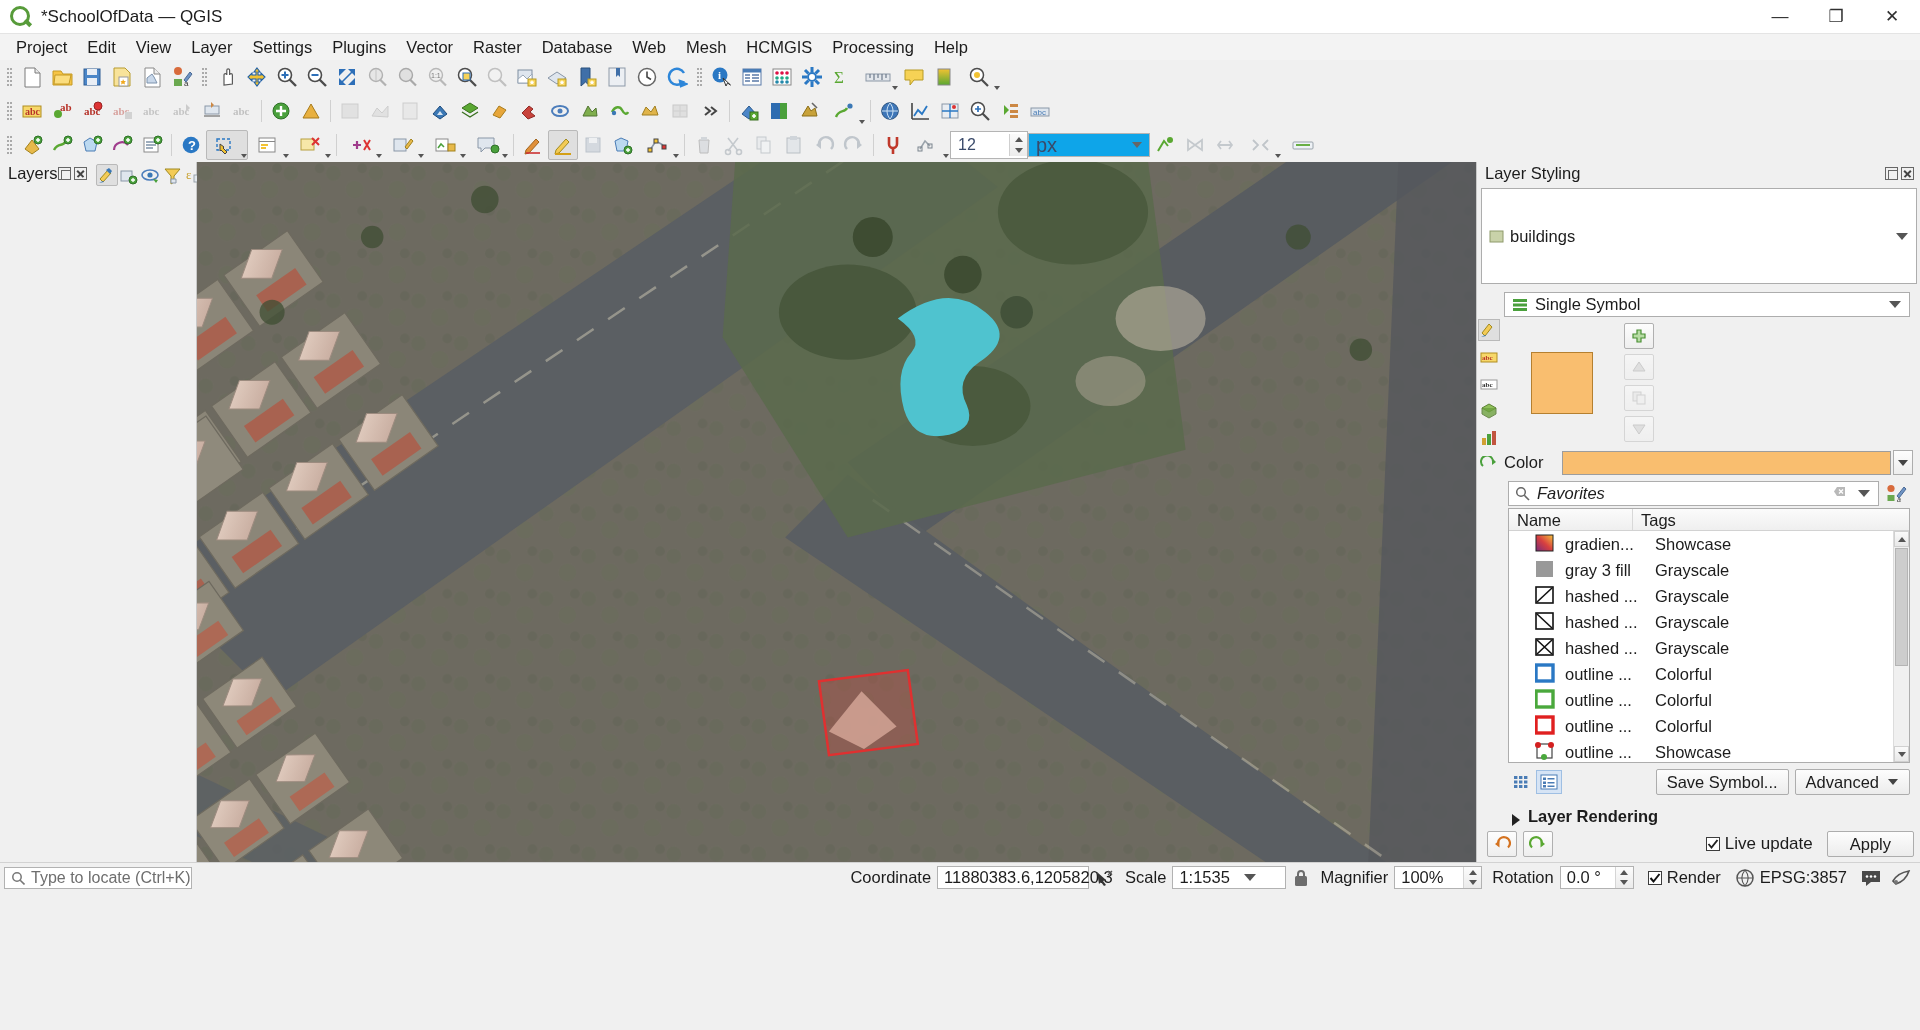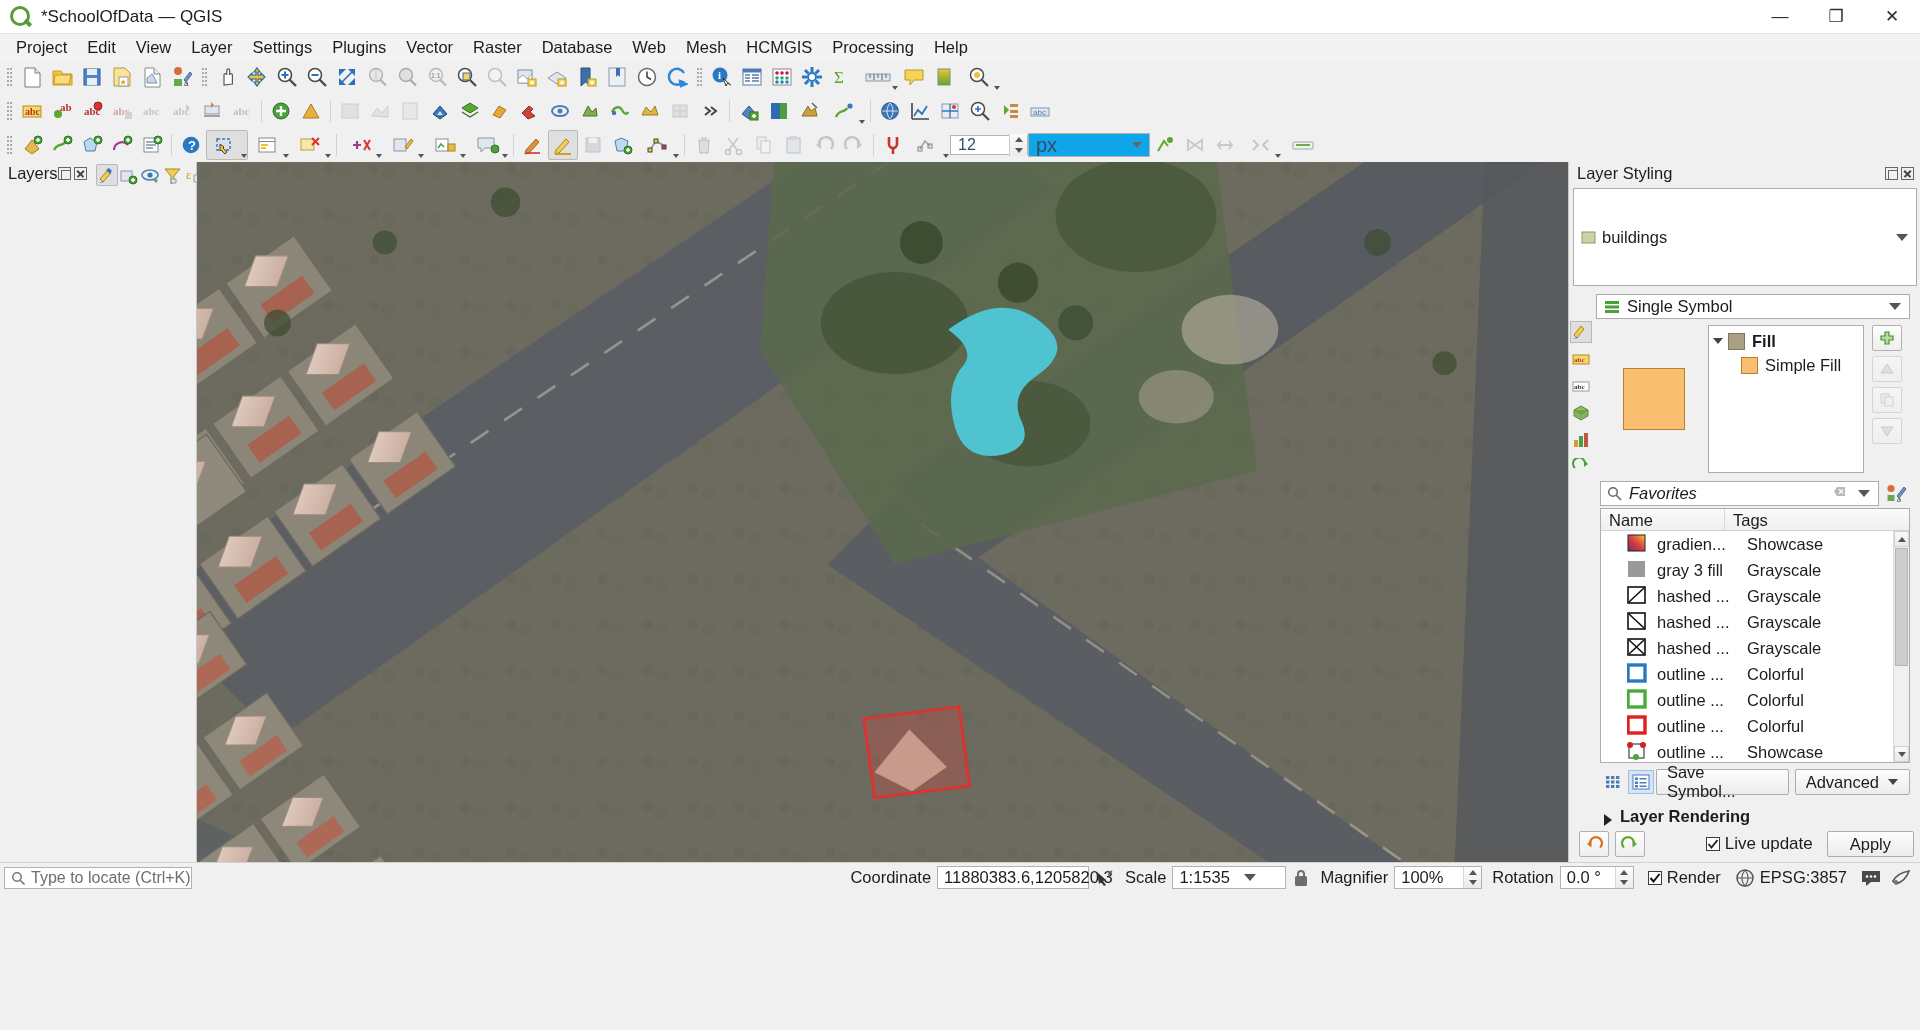--- a/index.html
+++ b/index.html
@@ -60,21 +60,21 @@
     position: relative;
   }
   .tbtn.pressed { background: #dfdfdf; border-color: #b9b9b9; }
   .tbtn svg { display: block; }
   .caret { position: absolute; right: 0px; bottom: 1px;
     width: 0; height: 0; border-left: 3.5px solid transparent;
     border-right: 3.5px solid transparent; border-top: 4px solid #555; }
   .tbtn.wide { width: 42px; }
   
   .tb-spin {
-    height: 20px; width: 78px; background: #fff; border: 1px solid #b4b4b4;
+    height: 28px; width: 78px; background: #fff; border: 1px solid #b4b4b4;
     display: flex; align-items: center; font-size: 16px; color: #3a4a6a;
     padding-left: 7px; flex: 0 0 auto;
   }
   .tb-spin .arrows {
     margin-left: auto; width: 18px; height: 22px; border-left: 1px solid #cfcfcf;
     display: flex; flex-direction: column; align-items: center; justify-content: space-around;
     background: linear-gradient(#fbfbfb,#ececec);
   }
   .tri-up { width:0;height:0;border-left:4px solid transparent;border-right:4px solid transparent;border-bottom:5px solid #555; }
   .tri-dn { width:0;height:0;border-left:4px solid transparent;border-right:4px solid transparent;border-top:5px solid #555; }
@@ -125,21 +125,21 @@
   .ptab {
     padding: 4px 14px 5px 14px; font-size: 16px; background: #8b5cf6;
     border: 1px solid #c0c0c0; border-bottom: none; border-radius: 3px 3px 0 0;
     margin-right: 2px;
   }
   .ptab.active { background: #fff; border-color: #b5b5b5; }
   
   #map-wrap { flex: 1; position: relative; overflow: hidden; background: #5a5a52; }
   #map-canvas { position: absolute; inset: 0; }
   
-  #right-panel { width: 352px; background: #f0f0f0; display: flex; flex-direction: column;
+  #right-panel { width: 444px; background: #f0f0f0; display: flex; flex-direction: column;
                  border-left: 1px solid #c8c8c8; }
   #style-body { flex: 1; display: flex; }
   #style-vtabs { width: 24px; padding-top: 30px; display: flex; flex-direction: column;
                  align-items: center; gap: 5px; }
   .vtab { width: 22px; height: 22px; display: flex; align-items: center; justify-content: center;
           border: 1px solid transparent; }
   .vtab.active { background: #dfdfdf; border-color: #b9b9b9; }
   #style-content { flex: 1; padding: 3px 7px 0 3px; }
   .row { display: flex; align-items: center; margin-bottom: 6px; }
   .row .lbl { width: 58px; font-size: 16.5px; }
@@ -1409,31 +1409,20 @@
               </svg>
           </span>
           <span>Single Symbol</span>
           <div class="dn"></div>
         </div>
 
         <div id="symbol-tree-wrap">
           <div id="symbol-preview">
             <div id="preview-box" style="background: rgb(249, 190, 111);"></div>
           </div>
-          <div id="symbol-tree">
-            <div class="st-row">
-              <div class="tri"></div>
-              <div class="st-sw" style="background:#a8a183;border:1px solid #7d7760"></div>
-              <span style="font-weight:bold">Fill</span>
-            </div>
-            <div class="st-row" style="padding-left:32px">
-              <div class="st-sw" style="background:#f9be6f;border:1px solid #b58030"></div>
-              <span>Simple Fill</span>
-            </div>
-          </div>
           <div class="st-btns">
             <div class="sqbtn">
               <svg width="16" height="16">
                   <path d="M6 2h4v4h4v4h-4v4H6v-4H2V6h4z" fill="#b7dca4" stroke="#4a8f34" stroke-width="1.2"></path>
                 </svg>
             </div>
             <div class="sqbtn disabled">
               <svg width="16" height="16">
                   <path d="M8 3l6 9H2z" fill="#c9c9c9" stroke="#9a9a9a"></path>
                 </svg>
@@ -1445,20 +1434,27 @@
                 </svg>
             </div>
             <div class="sqbtn disabled">
               <svg width="16" height="16">
                   <path d="M8 13l6-9H2z" fill="#c9c9c9" stroke="#9a9a9a"></path>
                 </svg>
             </div>
           </div>
         </div>
 
+        <div class="row">
+          <span class="lbl">Color</span>
+          <div id="color-swatch" style="background: rgb(249, 190, 111);"></div>
+          <div class="dropbtn">
+              <div class="dn"></div>
+            </div>
+        </div>
 
 
 
         <div id="fav-row">
           <div id="fav-search">
             <span style="display:inline-flex">
               <svg width="15" height="15">
                   <circle cx="6" cy="6" r="4.3" fill="none" stroke="#666" stroke-width="1.5"></circle>
                   <path d="M9.3 9.3L14 14" stroke="#666" stroke-width="1.6"></path>
                 </svg>

